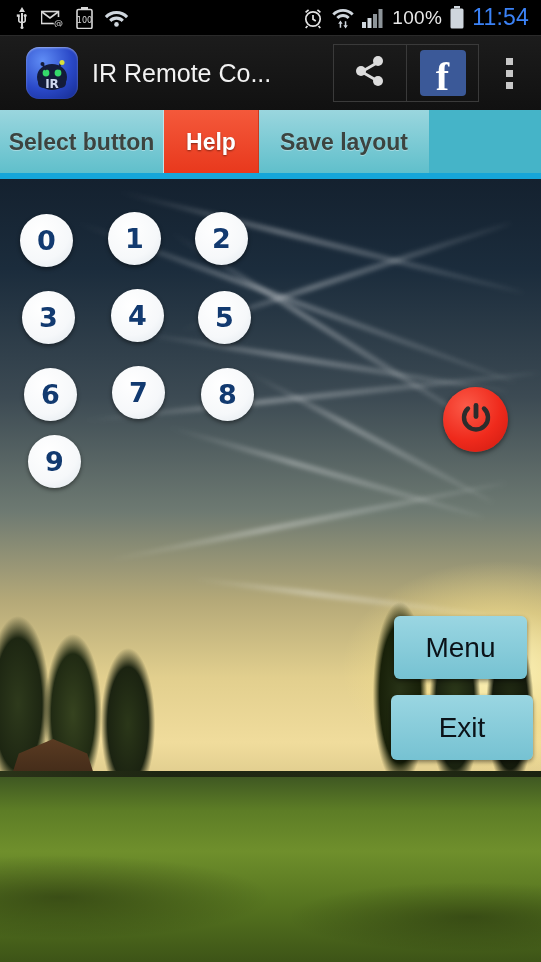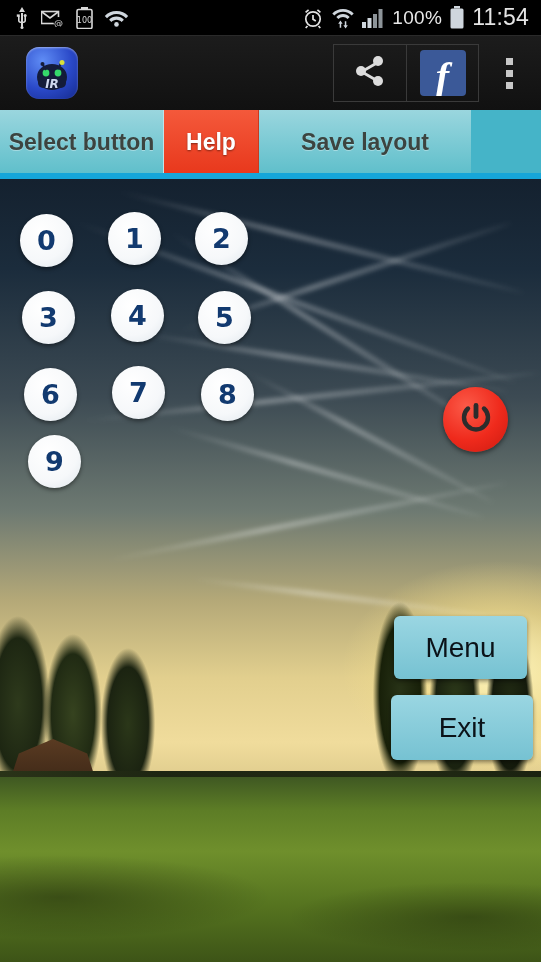--- a/index.html
+++ b/index.html
@@ -16,27 +16,27 @@
   .statusbar {
     position: absolute; top: 0; left: 0; width: 541px; height: 36px;
     background: #000;
     display: flex; align-items: center;
     border-bottom: 1px solid #2a2a2a;
   }
   .status-left { display: flex; align-items: center; gap: 11px; padding-left: 14px; }
   .status-right { display: flex; align-items: center; gap: 7px; margin-left: auto; padding-right: 12px; }
   .sicon { display: inline-flex; align-items: center; justify-content: center; }
   .status-text { color: #e8e8e8; font-size: 19px; letter-spacing: .3px; }
-  .clock-text { color: #e5e5e5; font-size: 23px; letter-spacing: .2px; }
+  .clock-text { color: #3b82f6; font-size: 23px; letter-spacing: .2px; }
 
   
   .actionbar {
     position: absolute; top: 36px; left: 0; width: 541px; height: 74px;
     background: linear-gradient(#1c1c1c, #111);
-    display: flex; align-items: center; font-style: italic;
+    display: flex; align-items: center;
   }
   .app-icon {
     width: 52px; height: 52px; margin-left: 26px; border-radius: 13px;
     background: radial-gradient(circle at 32% 26%, #5f8cf5 0%, #2a49c8 55%, #152a8e 100%);
     position: relative; box-shadow: inset 0 1px 2px rgba(255,255,255,.45);
     flex: none;
   }
   .app-title {
     color: #f2f2f2; font-size: 25px; margin-left: 14px;
     white-space: nowrap; overflow: hidden; font-weight: 400;
@@ -75,21 +75,21 @@
     height: 64px; text-shadow: 0 1px 0 rgba(255,255,255,.35);
   }
   .tab.active {
     background: linear-gradient(#f4593b, #e8381c);
     color: #ffffff; text-shadow: 0 1px 2px rgba(0,0,0,.45);
     border-right: 1px solid #c93a20;
   }
   .tab.t0 { width: 164px; }
   .tab.t1 { width: 100px; }
   .tab.t2 { width: 95px; }
-  .tab.t3 { width: 212px; border-right: none; }
+  .tab.t3 { width: 170px; border-right: none; }
   .tab-underline {
     position: absolute; top: 173px; left: 0; width: 541px; height: 6px;
     background: #16a6d9;
   }
 
   
   .wallpaper {
     position: absolute; top: 179px; left: 0; width: 541px; height: 783px;
     overflow: hidden; background: #13202e;
   }
@@ -265,20 +265,21 @@
         <ellipse cx="26" cy="30" rx="15" ry="13" fill="#141c3a"></ellipse>
         <rect x="12" y="26" width="28" height="15" rx="5" fill="#141c3a"></rect>
         <circle cx="20" cy="26" r="3.4" fill="#35d96b"></circle>
         <circle cx="32" cy="26" r="3.4" fill="#35d96b"></circle>
         <path d="M17 18l3 5M35 16l-3 6" stroke="#141c3a" stroke-width="2"></path>
         <circle cx="16.5" cy="17" r="2" fill="#141c3a"></circle>
         <circle cx="36" cy="15.5" r="2.5" fill="#d9e03a"></circle>
         <text x="26" y="41" font-size="12" font-weight="bold" fill="#cfd8ef" text-anchor="middle" font-family="DejaVu Sans, sans-serif">IR</text>
       </svg>
     </div>
+    <div class="app-title">IR Remote Co...</div>
     <div class="ab-actions">
       <div class="ab-btn">
         <span>
           <svg width="36" height="36" viewBox="0 0 36 36">
               <g fill="#dcdcdc">
             <circle cx="26" cy="8" r="5"></circle>
                 <circle cx="9" cy="18" r="5"></circle>
                 <circle cx="26" cy="28" r="5"></circle>
             <path d="M11.5 16l13-7.5 1.4 2.4-13 7.5zM12.9 19.1l13 7.5-1.4 2.4-13-7.5z"></path>
           </g>

